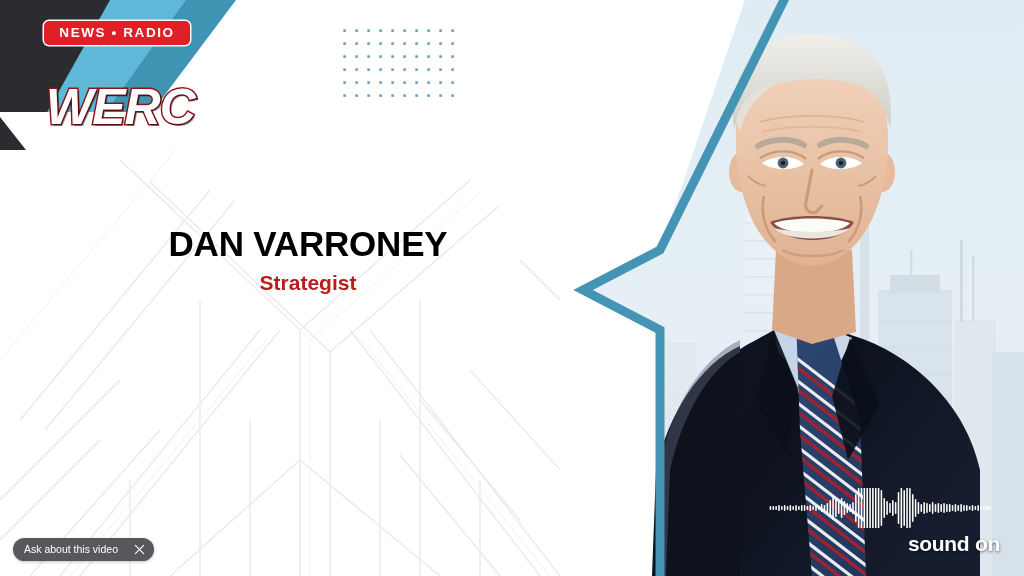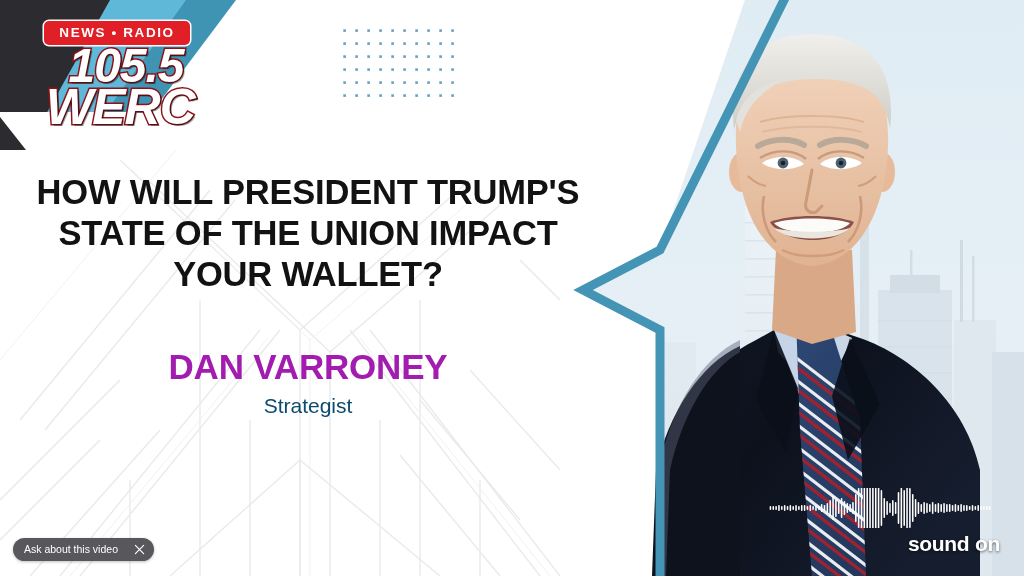--- a/index.html
+++ b/index.html
@@ -51,26 +51,26 @@
   .headline{
     font-family:"Liberation Sans",sans-serif;
     font-weight:700;font-size:34.5px;line-height:41px;
     color:#121212;letter-spacing:-0.2px;margin:0;
     text-transform:uppercase;
   }
   .speaker{
     margin:52px 0 0 0;
     font-family:"Liberation Sans",sans-serif;
     font-weight:700;font-size:35px;line-height:40px;
-    color:#a21caf;letter-spacing:-0.2px;text-transform:uppercase;
+    color:#000000;letter-spacing:-0.2px;text-transform:uppercase;
   }
   .role{
     margin:6px 0 16px 0;
     font-family:"Liberation Sans",sans-serif;
-    font-weight:400;font-size:21px;line-height:26px;color:#0c4a6e;
+    font-weight:700;font-size:21px;line-height:26px;color:#b91c1c;
   }
 
   
   .photo-panel{
     position:absolute;left:560px;top:0;width:464px;height:576px;
     clip-path:polygon(185px 0, 464px 0, 464px 576px, 100px 576px, 100px 330px, 23px 290px, 100px 250px);
     overflow:hidden;
   }
   .sky{position:absolute;inset:0;background:linear-gradient(180deg,#dceaf2 0%,#e3eef5 45%,#eef3f7 100%);}
   .skyline{position:absolute;left:0;top:0;width:464px;height:576px;}
@@ -172,21 +172,20 @@
       <polygon points="-10,0 110,0 26,150 -10,150" fill="#2b2b30"></polygon>
 
       <polygon points="236,112 236,150 26,150 110,38 110,112" fill="#ffffff" opacity="0"></polygon>
 
       <polygon points="-4,112 236,112 236,150 26,150" fill="#ffffff"></polygon>
     </svg>
     <div class="logo-text">
       <div class="logo-newsradio">
         <span>NEWS • RADIO</span>
       </div>
-      <div class="logo-105">105.5</div>
       <div class="logo-werc">WERC</div>
     </div>
   </div>
 
   <div class="dot-grid">
     <svg id="dotgrid-svg" width="115.2" height="72.2" xmlns="http://www.w3.org/2000/svg" aria-hidden="true" viewBox="0 0 115.2 72.2">
         <rect x="2.3" y="2.3" width="2.6" height="2.6" fill="#4b8fb5" opacity="0.85"></rect>
         <rect x="14.299999999999999" y="2.3" width="2.6" height="2.6" fill="#4b8fb5" opacity="0.85"></rect>
         <rect x="26.3" y="2.3" width="2.6" height="2.6" fill="#4b8fb5" opacity="0.85"></rect>
         <rect x="38.300000000000004" y="2.3" width="2.6" height="2.6" fill="#4b8fb5" opacity="0.85"></rect>
@@ -243,25 +242,20 @@
         <rect x="50.300000000000004" y="67.3" width="2.6" height="2.6" fill="#4b8fb5" opacity="0.85"></rect>
         <rect x="62.300000000000004" y="67.3" width="2.6" height="2.6" fill="#4b8fb5" opacity="0.85"></rect>
         <rect x="74.3" y="67.3" width="2.6" height="2.6" fill="#4b8fb5" opacity="0.85"></rect>
         <rect x="86.3" y="67.3" width="2.6" height="2.6" fill="#4b8fb5" opacity="0.85"></rect>
         <rect x="98.3" y="67.3" width="2.6" height="2.6" fill="#4b8fb5" opacity="0.85"></rect>
         <rect x="110.3" y="67.3" width="2.6" height="2.6" fill="#4b8fb5" opacity="0.85"></rect>
       </svg>
   </div>
 
   <div class="copy">
-    <h1 class="headline">
-      <span>HOW WILL PRESIDENT TRUMP'S</span><br>
-      <span>STATE OF THE UNION IMPACT</span><br>
-      <span>YOUR WALLET?</span>
-    </h1>
     <div class="speaker">DAN VARRONEY</div>
     <div class="role">Strategist</div>
   </div>
 
   <div class="photo-panel">
     <div class="sky"></div>
 
     <svg class="skyline" viewBox="0 0 464 576" xmlns="http://www.w3.org/2000/svg" aria-hidden="true">
       <defs>
         <linearGradient id="twr" x1="0" y1="0" x2="0" y2="1">

